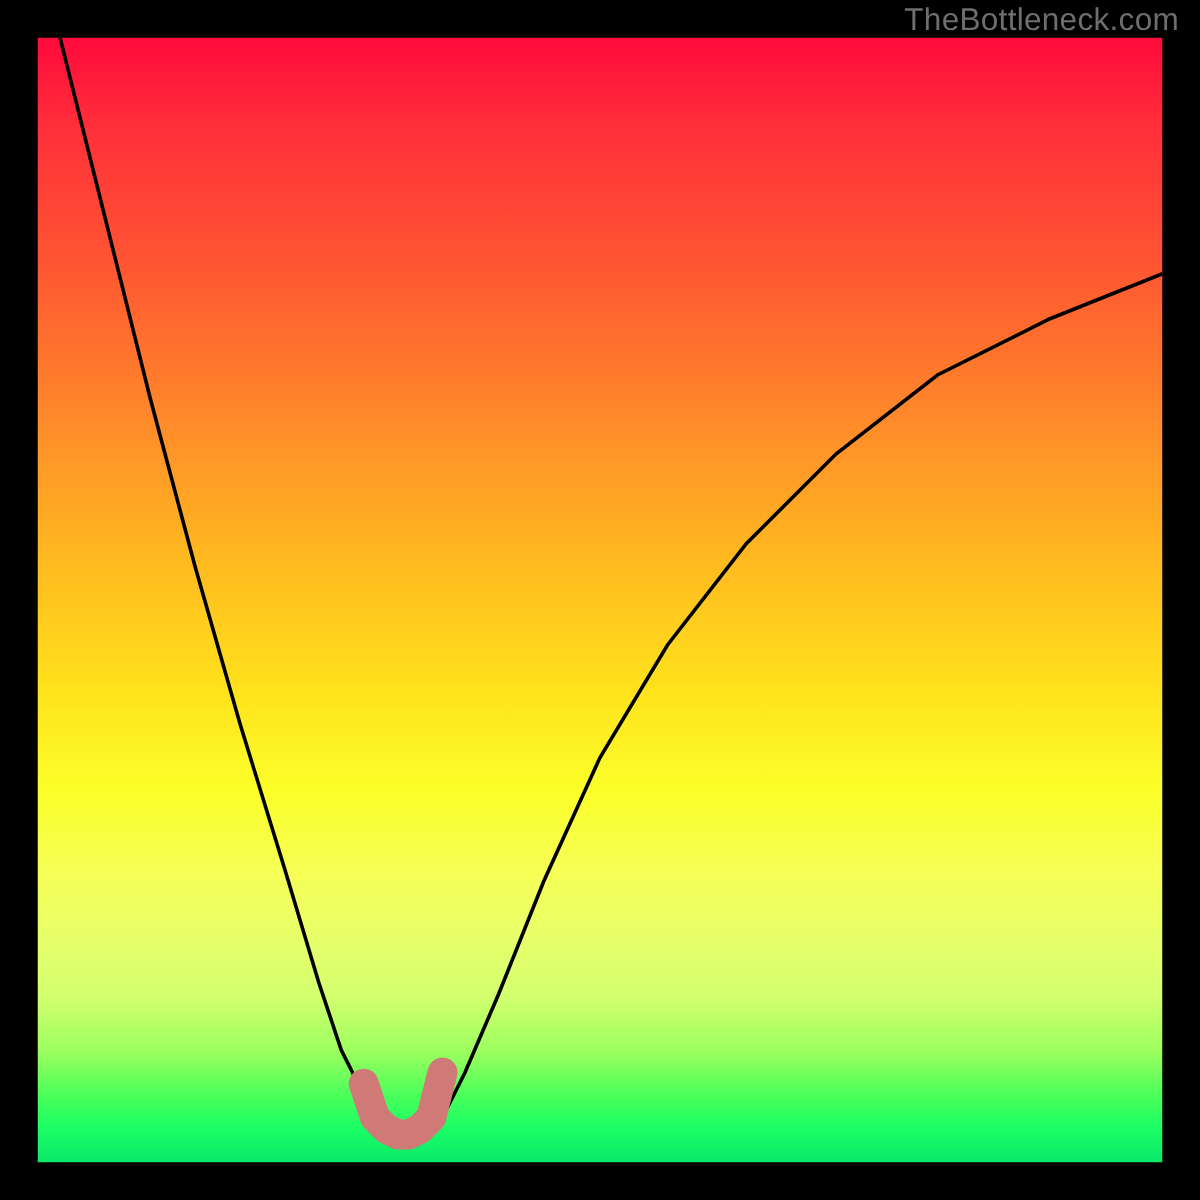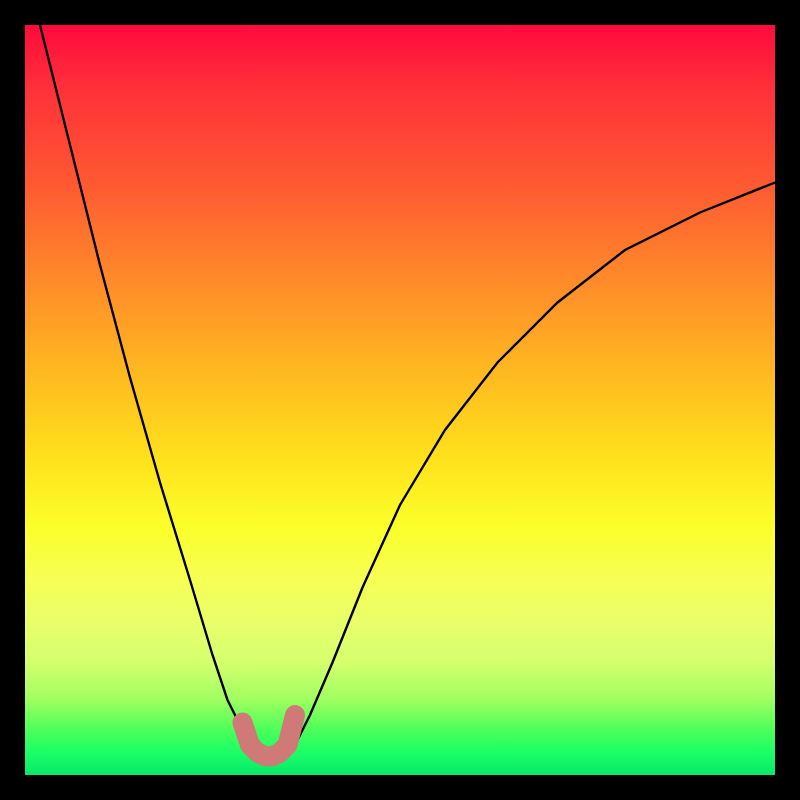--- a/index.html
+++ b/index.html
@@ -60,20 +60,21 @@
     font-size: 21px;
     letter-spacing: 0.2px;
     user-select: none;
   }
 </style>
 </head>
 <body>
 
 <div class="frame">
 
+  <div class="watermark">TheBottleneck.com</div>
 
   <div class="plot-area">
     <div class="gradient-bg"></div>
 
     <svg class="curves" viewBox="0 0 750 750" preserveAspectRatio="none">
       <path d="M15.0 0.0 L45.0 120.0 L75.0 240.0 L105.0 352.5 L135.0 457.5 L165.0 555.0 L187.5 630.0 L202.5 675.0 L217.5 705.0 L225.0 720.0 L232.5 727.5" id="path-left" fill="none" stroke="#000" stroke-width="2.4"></path>
       <path d="M270.0 720.0 L285.0 690.0 L307.5 637.5 L337.5 562.5 L375.0 480.0 L420.0 405.0 L472.5 337.5 L532.5 277.5 L600.0 225.0 L675.0 187.5 L750.0 157.5" id="path-right" fill="none" stroke="#000" stroke-width="2.4"></path>
       <path d="M217.5 697.5 L225.0 720.0 L232.5 727.5 L240.0 731.3 L247.5 731.3 L255.0 727.5 L262.5 720.0 L270.0 690.0" id="path-marker" fill="none" stroke="#d07a78" stroke-width="20" stroke-linecap="round" stroke-linejoin="round"></path>
     </svg>
   </div>

